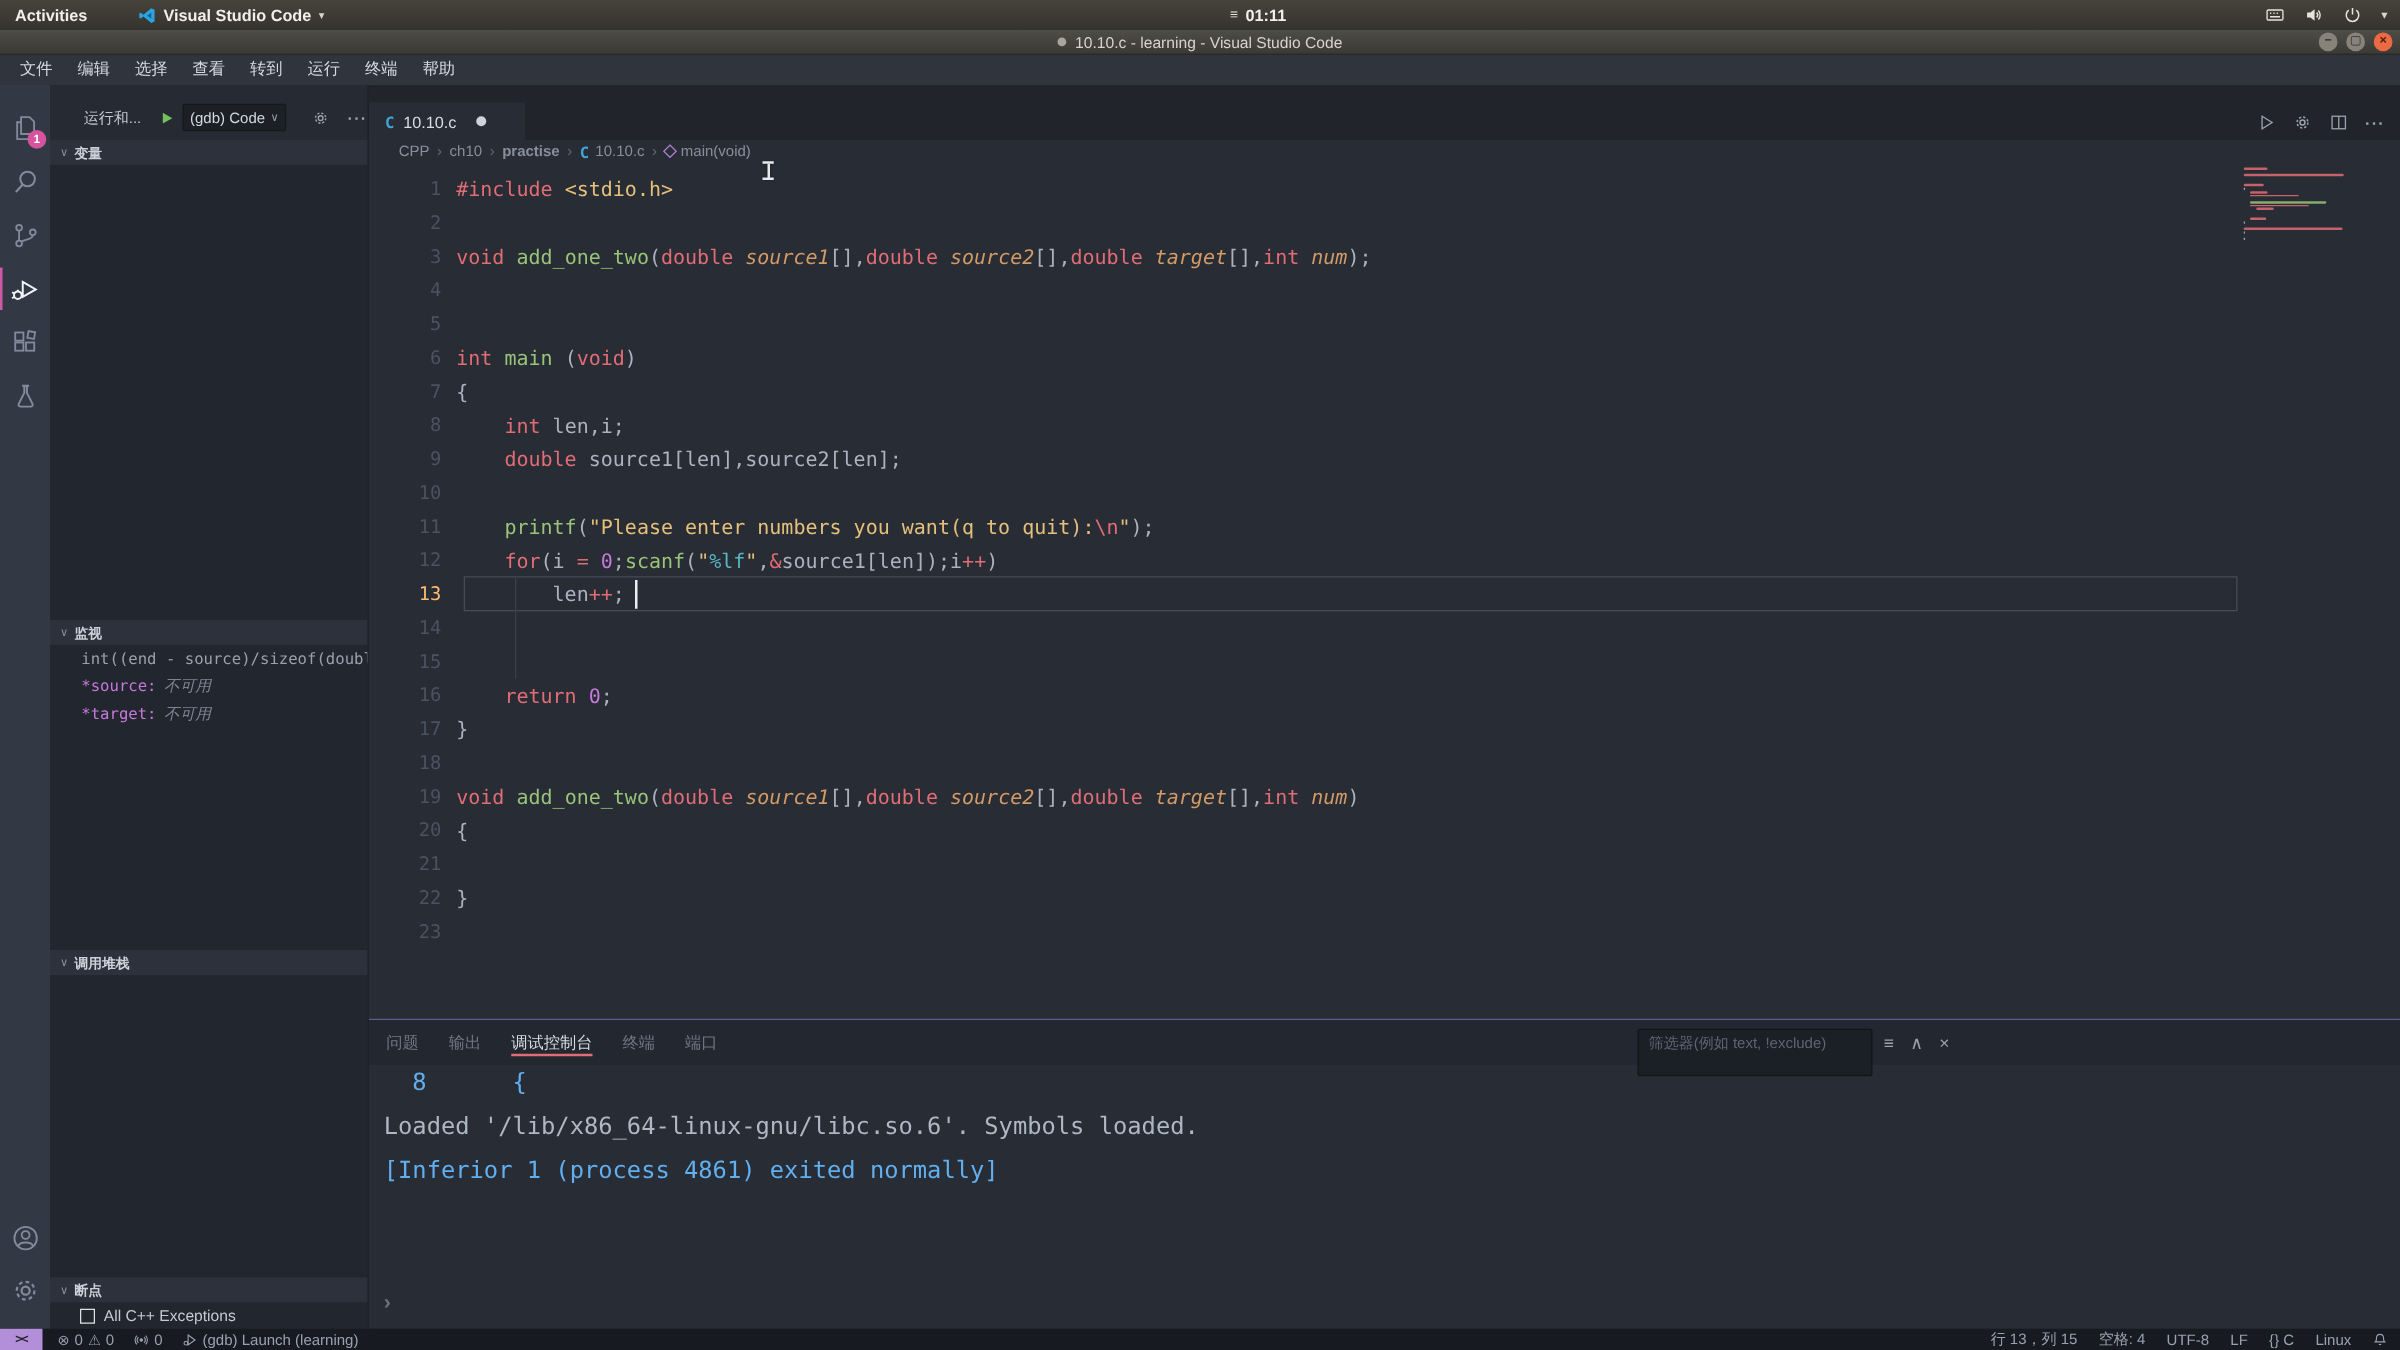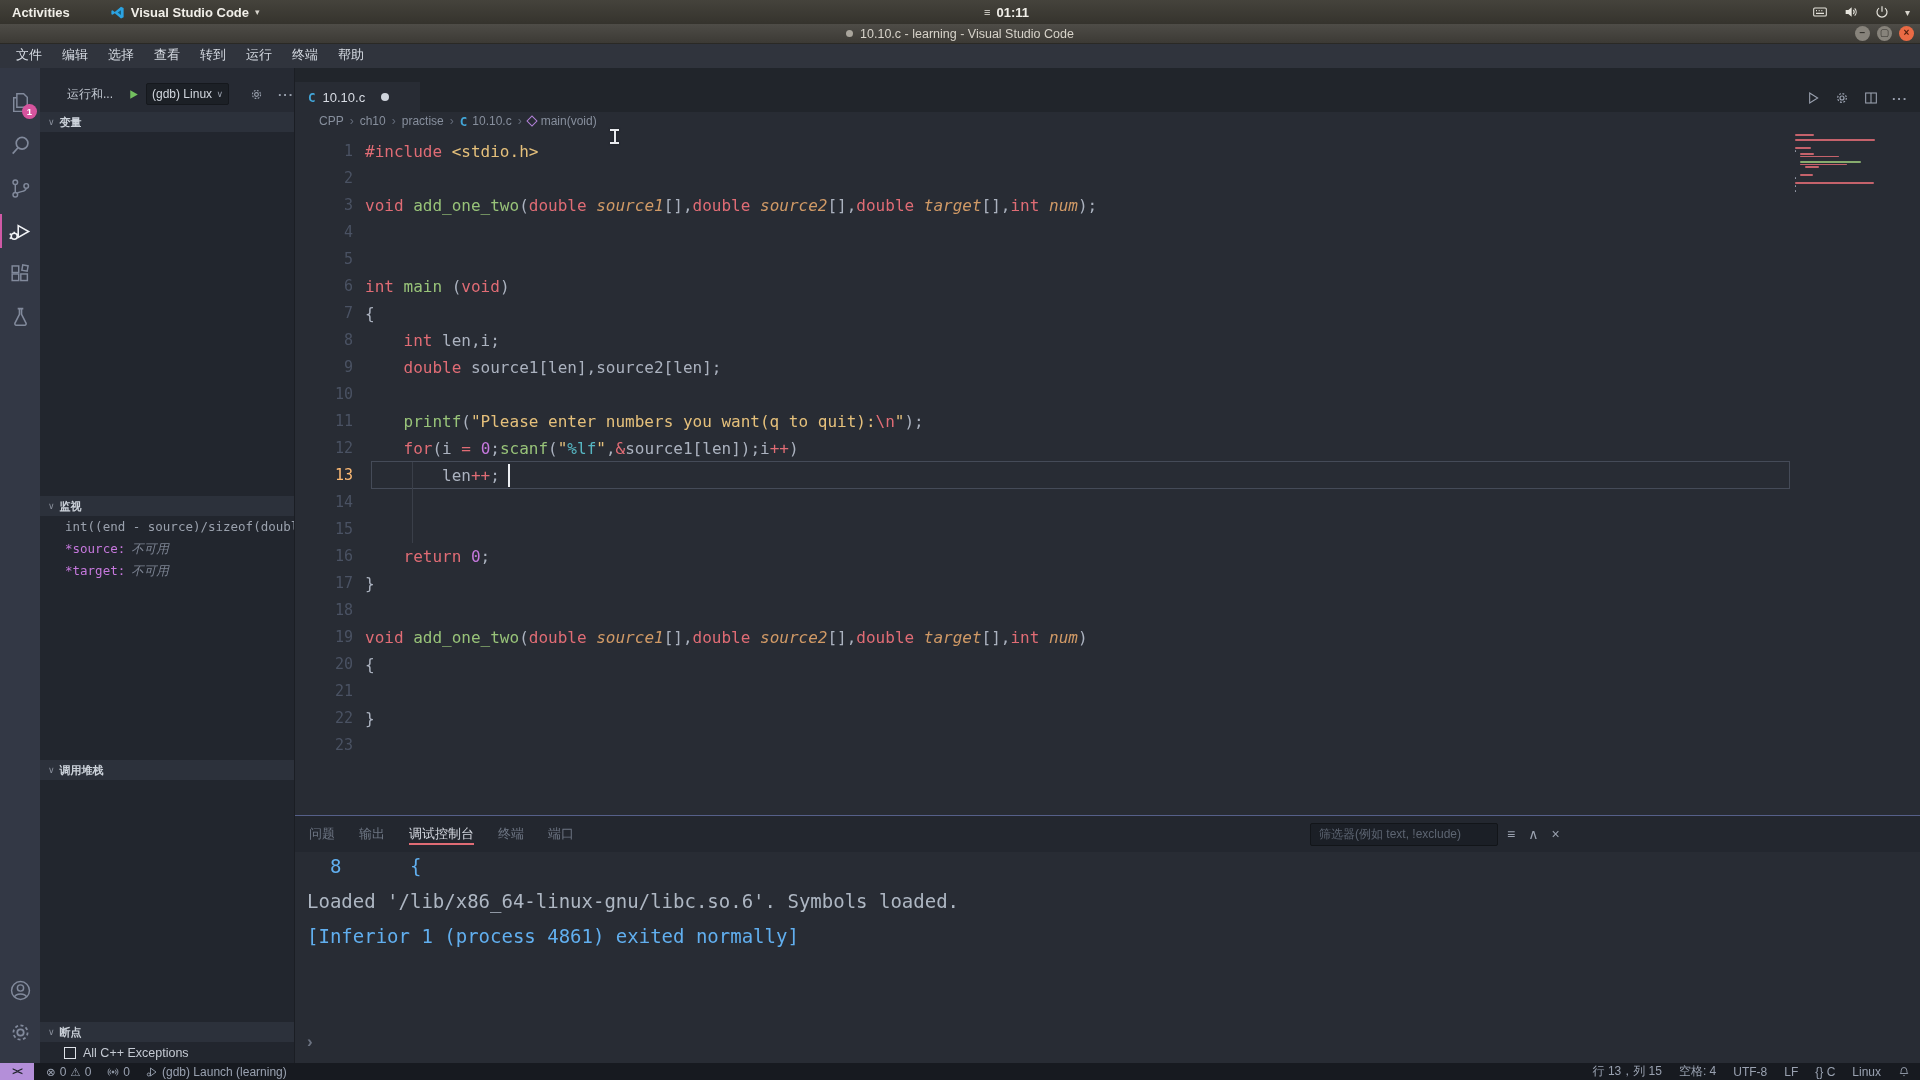--- a/index.html
+++ b/index.html
@@ -102,21 +102,21 @@
   .mm-bar { position:relative; height:1.7px; margin-bottom:1px; border-radius:1px; opacity:.85; }
 
   
   .panel { position:absolute; top:747px; left:0; right:0; height:248px; background:#282c34;
            border-top:1px solid #566089; }
   .panel-head { position:relative; height:36px; background:#23272f; }
   .panel-tabs { position:absolute; left:14px; top:0; height:36px; display:flex; gap:24px; align-items:center; }
   .ptab { font-size:13px; color:#6e7684; height:36px; line-height:36px; position:relative; }
   .ptab.active { color:#d6dae2; }
   .ptab.active::after { content:""; position:absolute; left:0; right:0; bottom:7px; height:2px; background:#e06c75; }
-  .panel-filter { position:absolute; left:1015px; top:7px; width:188px; height:23px; background:#1b1f26;
+  .panel-filter { position:absolute; left:1015px; top:7px; width:188px; height:38px; background:#1b1f26;
                   border:1px solid #121519; border-radius:2px; font-size:12px; color:#5d6572;
                   padding:0 8px; line-height:21px; white-space:nowrap; overflow:hidden; }
   .panel-actions { position:absolute; left:1212px; top:0; height:36px; display:flex; gap:13px; align-items:center;
                    color:#9aa1af; font-size:14px; }
   .console { position:absolute; top:33px; left:0; right:14px; font-family:"DejaVu Sans Mono",monospace;
              font-size:19px; line-height:35px; padding-left:12px; white-space:pre; overflow:hidden; }
   .con-blue { color:#61afef; }
   .con-fg { color:#aeb7c3; }
   .repl-chevron { position:absolute; left:12px; top:216px; color:#6b7280; font-size:17px; font-weight:bold; }
 
@@ -266,21 +266,21 @@
 
     <div class="sidebar">
       <div class="sb-toolbar">
         <span class="sb-title">运行和...</span>
         <span class="sb-play">
             <svg viewBox="0 0 24 24">
               <path d="M6 4l14 8-14 8z" fill="#73c05f"></path>
             </svg>
           </span>
         <span class="sb-select">
-          <span class="lbl">(gdb) Linux</span>
+          <span class="lbl">(gdb) Code</span>
           <span class="chev">∨</span>
         </span>
         <span class="sb-gear">
             <svg viewBox="0 0 24 24" fill="none" stroke="currentColor" stroke-width="1.8">
               <circle cx="12" cy="12" r="6.5" stroke-dasharray="2.8 2.3"></circle>
               <circle cx="12" cy="12" r="3"></circle>
             </svg>
           </span>
         <span class="sb-more">···</span>
       </div>
@@ -349,21 +349,21 @@
       </div>
       <div class="breadcrumbs" id="breadcrumbs">
           <span style="display: inline-flex; align-items: center; gap: 5px;">
             <span>CPP</span>
           </span>
           <span class="bc-sep">›</span>
           <span style="display: inline-flex; align-items: center; gap: 5px;">
             <span>ch10</span>
           </span>
           <span class="bc-sep">›</span>
-          <span style="display: inline-flex; align-items: flex-end; gap: 5px;">
+          <span style="display: inline-flex; align-items: flex-end; gap: 5px; font-weight: bold;">
             <span>practise</span>
           </span>
           <span class="bc-sep">›</span>
           <span style="display: inline-flex; align-items: center; gap: 5px;">
             <span class="c-icon">C</span>
             <span>10.10.c</span>
           </span>
           <span class="bc-sep">›</span>
           <span style="display: inline-flex; align-items: center; gap: 5px;">
             <span class="bc-sym"></span>

